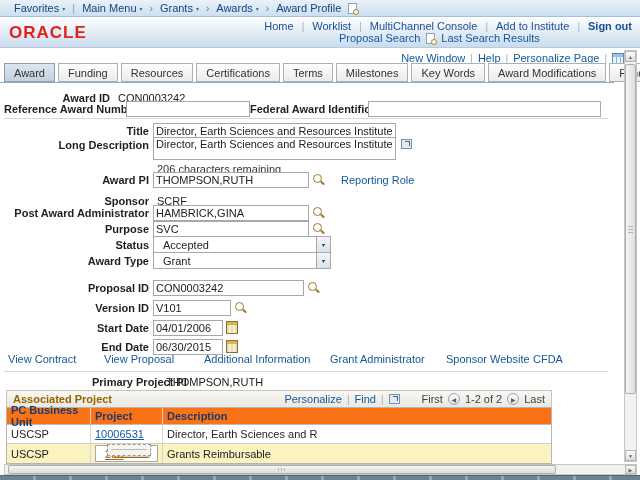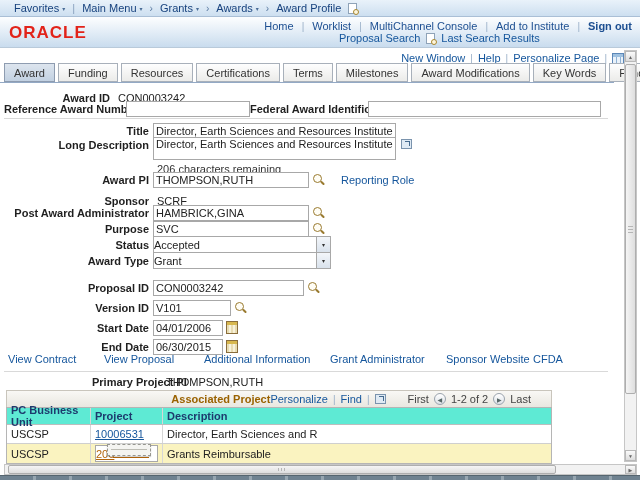--- a/index.html
+++ b/index.html
@@ -93,21 +93,21 @@
     font:11px "Liberation Sans", sans-serif; padding:0 2px; color:#222;
   }
   .ta {
     width:243px; height:23px; border:1px solid #a8a8a8; resize:none;
     font:11px "Liberation Sans", sans-serif; padding:0 2px; color:#222; overflow:hidden;
   }
   .val { color:#222; }
   .sel {
     display:inline-flex; align-items:center; justify-content:space-between;
     width:178px; height:17px; border:1px solid #a8a8a8; background:#fff;
-    padding-left:0; cursor:pointer;
+    padding-left:9px; cursor:pointer;
   }
   .sel-btn {
     width:14px; height:15px; border-left:1px solid #a8a8a8;
     background:linear-gradient(#f3f6fa,#d9e2ec);
     display:flex; align-items:center; justify-content:center; font-size:6px; color:#333;
   }
   .mag { position:relative; width:13px; height:13px; margin-left:3px; display:inline-block; cursor:pointer; }
   .mag::before {
     content:""; position:absolute; left:1px; top:1px; width:7px; height:7px;
     border:1.5px solid #997a2f; border-radius:50%; background:#fffdf5;
@@ -145,33 +145,33 @@
   .remaining { position:absolute; left:157px; top:163px; color:#333; }
 
   
   .flink { position:absolute; top:353px; white-space:nowrap; }
 
   
   .ap-bar {
     position:absolute; left:6px; top:390px; width:546px; height:17px;
     background:linear-gradient(#f9f8f5,#e9e7e0);
     border:1px solid #c9c5bc; border-bottom:none;
-    display:flex; align-items:center; justify-content:flex-end; padding:0 20px;
+    display:flex; align-items:center; justify-content:space-between; padding:0 6px;
   }
   .ap-title { font-weight:bold; color:#9a6200; }
   .ap-ctl { display:flex; align-items:center; gap:5px; color:#444; }
   .circ {
     width:12px; height:12px; border:1px solid #9aa3ad; border-radius:50%;
     background:linear-gradient(#fff,#dde2e8);
     display:inline-flex; align-items:center; justify-content:center;
     font-size:6px; color:#566; cursor:pointer;
   }
   .ap-table { position:absolute; left:6px; top:407px; width:546px; border:1px solid #b5b5b5; background:#fff; }
   .t-row { display:flex; align-items:center; height:19px; }
-  .t-head { background:#5eead4; border-bottom:1px solid #bdbdbd; font-weight:bold; color:#1d3a6d; height:17px; }
+  .t-head { background:#f97316; border-bottom:1px solid #bdbdbd; font-weight:bold; color:#1d3a6d; height:17px; }
   .t-c1 { width:84px; padding:0 4px; border-right:1px solid #d6d6d6; height:100%; display:flex; align-items:center; }
   .t-c2 { width:72px; padding:0 4px; border-right:1px solid #d6d6d6; height:100%; display:flex; align-items:center; position:relative; }
   .t-c3 { flex:1; padding:0 4px; height:100%; display:flex; align-items:center; }
   .row1 { border-bottom:1px solid #cfcfcf; }
   .row2 { background:#faf3c0; }
   .proj-link { text-decoration:underline; }
   .proj-link.sel { color:#b3640a; }
   .ghost {
     position:absolute; left:16px; top:0px; width:44px; height:12px;
     background:#f4f4f1; border:1px dashed #979790; z-index:3;
@@ -287,22 +287,22 @@
   <span class="gridico"></span>
 </div>
 
 <div class="tabs">
   <span class="tab active">Award</span>
   <span class="tab">Funding</span>
   <span class="tab">Resources</span>
   <span class="tab">Certifications</span>
   <span class="tab">Terms</span>
   <span class="tab">Milestones</span>
+  <span class="tab">Key Words</span>
   <span class="tab">Award Modifications</span>
-  <span class="tab">Key Words</span>
   <span class="tab">Funding Inquiry</span>
 </div>
 <div class="tabline"></div>
 
 <div class="frow" style="top:89px">
   <span class="lbl" style="width:110px">Award ID</span>
   <span class="val" style="margin-left:4px">CON0003242</span>
 </div>
 
 <div class="frow" style="top:100px">

